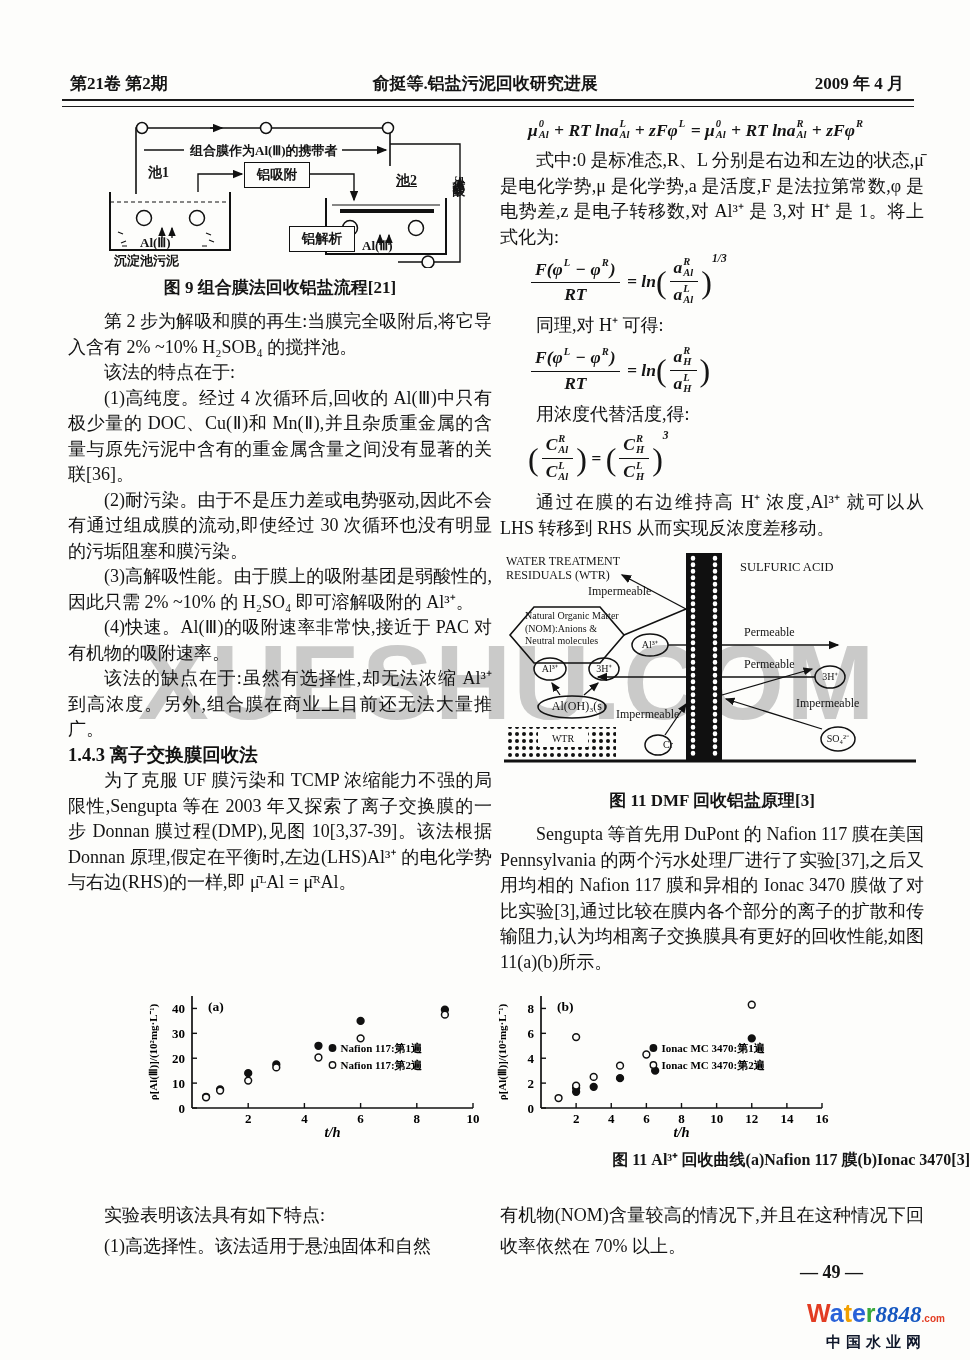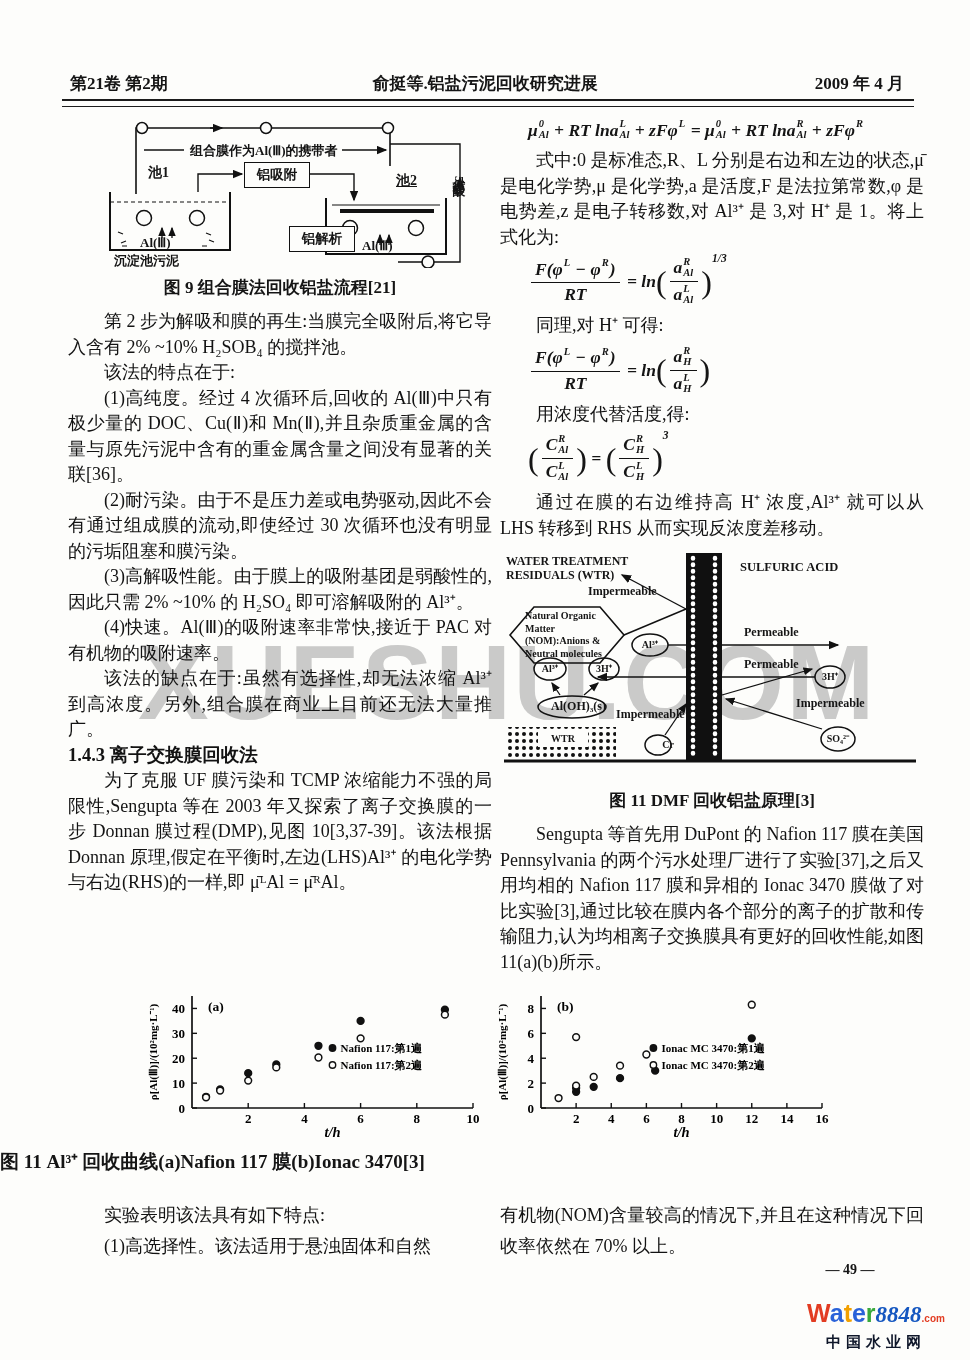--- a/index.html
+++ b/index.html
@@ -41,38 +41,38 @@
   .efrac{display:inline-flex;flex-direction:column;align-items:center;margin:0 3px;line-height:1.1;}
   .enum{border-bottom:1.6px solid #111;padding:0 4px 2px;display:inline-flex;align-items:center;}
   .eden{padding-top:2px;display:inline-flex;align-items:center;}
   .eparw{display:inline-flex;align-items:center;}
   .epar{font-size:32px;font-weight:400;font-style:normal;line-height:1;}
   .epc{display:inline-flex;align-items:center;}
   .eexp{font-size:11.5px;align-self:flex-start;margin-top:-5px;}
   
   #fig10{position:relative;width:420px;height:232px;margin-top:8px;}
   #fig10 svg{position:absolute;left:0;top:0;}
-  .f10lab{position:absolute;font-family:"Liberation Serif",serif;font-weight:700;
+  .f10lab{position:absolute;font-family:"Liberation Serif",serif;font-weight:400;
         font-size:12px;line-height:13.5px;white-space:nowrap;}
   .f10sm{font-size:10px;}
   
   #fig11{position:absolute;top:988px;left:146px;width:700px;display:flex;gap:14px;}
-  #fig11cap{position:absolute;top:1148px;left:0;width:970px;text-align:left;
-        font-weight:700;font-size:19px;}
+  #fig11cap{position:absolute;top:1148px;left:0;width:970px;text-align:right;
+        font-weight:700;font-size:16px;}
   .tick{font:700 13px "Liberation Serif",serif;}
   .axlab{font:italic 700 14.5px "Liberation Serif",serif;}
   .ylab{font:700 11px "Liberation Serif",serif;}
   .plab{font:700 13.5px "Liberation Serif",serif;}
   .leg{font:700 11px "Liberation Serif",serif;}
   
   #bot-left{position:absolute;top:1200px;left:68px;width:424px;}
   #bot-right{position:absolute;top:1200px;left:500px;width:424px;}
   #bot-left .para,#bot-right .para{font-size:18px;line-height:31px;}
-  #pagenum{position:absolute;top:1262px;left:770px;width:160px;text-align:center;
-        font-weight:700;font-size:14px;}
+  #pagenum{position:absolute;top:1262px;left:800px;width:160px;
+        font-weight:700;font-size:18px;}
   
   #logo{position:absolute;right:14px;top:1300px;width:160px;text-align:center;
         font-family:"Liberation Sans",sans-serif;}
   .logo-line1{font-weight:700;font-size:25px;line-height:26px;white-space:nowrap;}
   .logo-num{font-family:"Liberation Serif",serif;font-style:italic;font-size:23px;}
   .logo-com{font-size:10px;font-weight:700;}
   .logo-sub{font-weight:700;font-size:15px;letter-spacing:5px;margin-top:1px;}
 </style>
 </head>
 <body>

